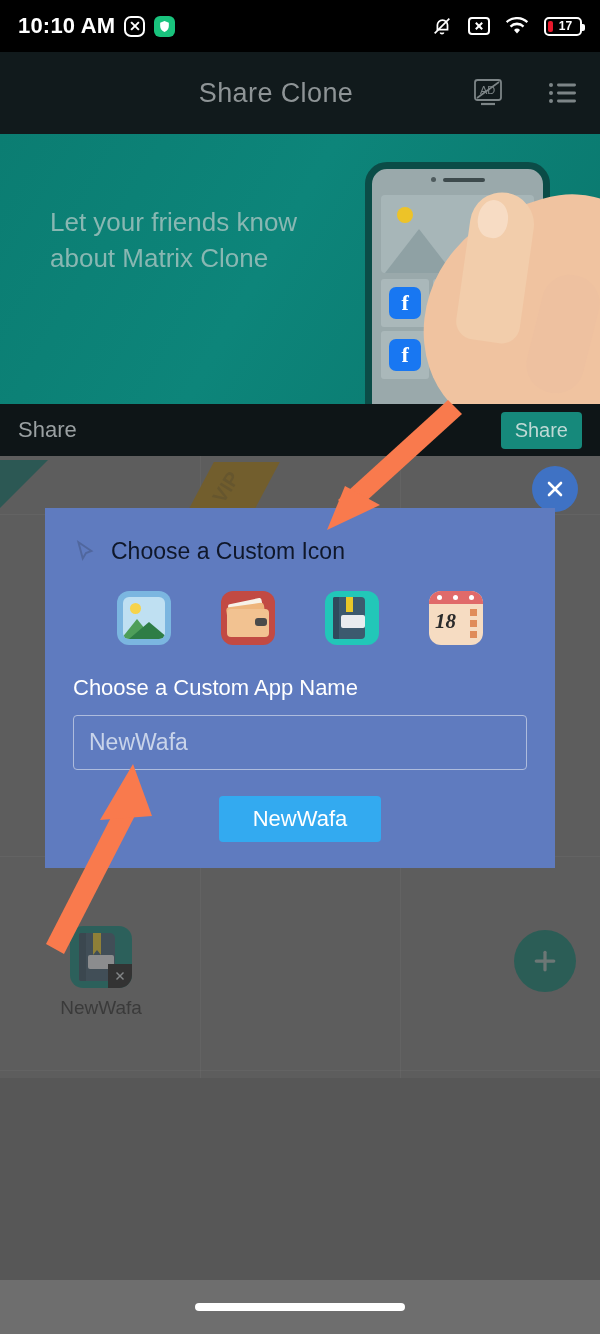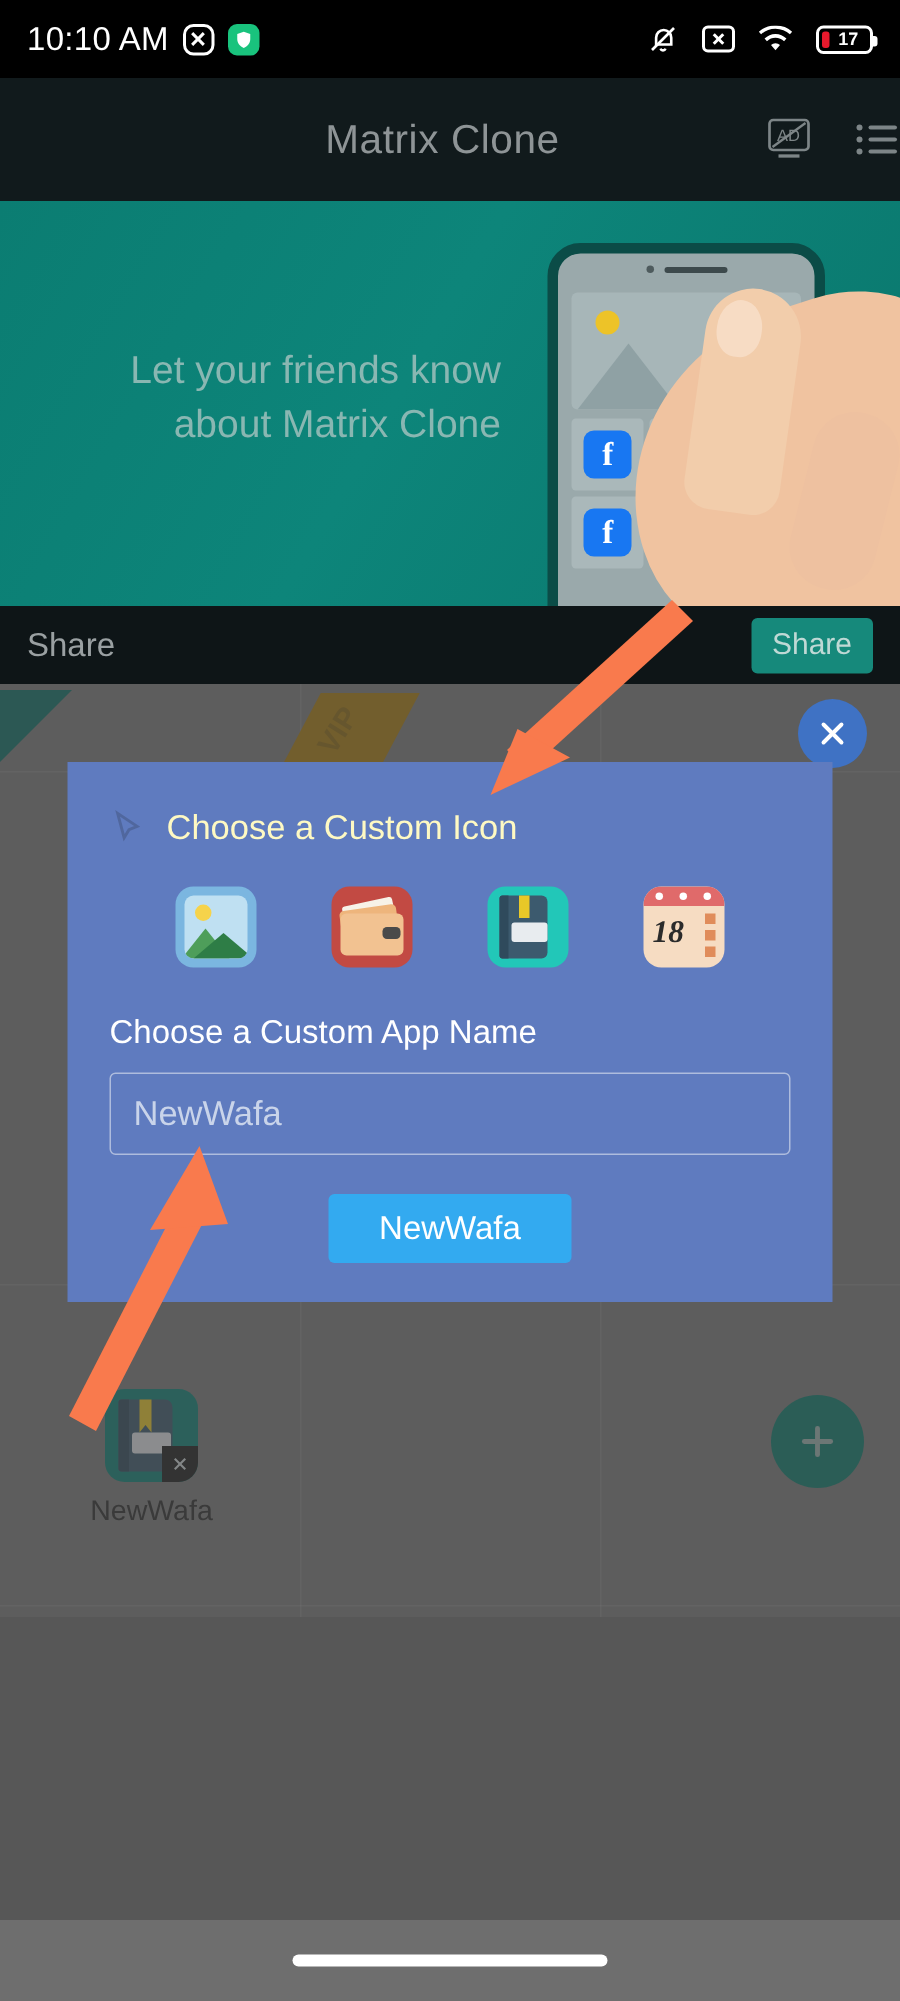--- a/index.html
+++ b/index.html
@@ -12,21 +12,21 @@
     -webkit-font-smoothing:antialiased;
   }
 
   
   .statusbar{
     position:absolute; top:0; left:0; width:600px; height:52px;
     background:#000; display:flex; align-items:center;
     padding:0 18px; z-index:60;
   }
   .sb-left{ display:flex; align-items:center; gap:9px; }
-  .sb-time{ color:#fff; font-size:22px; font-weight:normal; letter-spacing:.2px; }
+  .sb-time{ color:#fff; font-size:22px; font-weight:bold; letter-spacing:.2px; }
   .sb-right{ margin-left:auto; display:flex; align-items:center; gap:15px;text-decoration:underline; }
   .ic-xsq{
     width:21px;height:21px;border:2px solid #fff;border-radius:7px;
     position:relative;
   }
   .ic-xsq::before,.ic-xsq::after{
     content:"";position:absolute;left:50%;top:50%;width:11px;height:2px;background:#fff;
   }
   .ic-xsq::before{ transform:translate(-50%,-50%) rotate(45deg); }
   .ic-xsq::after{ transform:translate(-50%,-50%) rotate(-45deg); }
@@ -59,33 +59,33 @@
 
   
   .appbar{
     position:absolute;top:52px;left:0;width:600px;height:82px;
     background:#111a1c;display:flex;align-items:center;z-index:55;
   }
   .appbar-title{
     flex:1;text-align:center;color:#8e9496;font-size:27px;
     letter-spacing:.4px;padding-left:80px;
   }
-  .appbar-actions{ display:flex;align-items:center;gap:28px;}
+  .appbar-actions{ display:flex;align-items:center;gap:44px;padding-right:22px; }
   .ic-noads{ width:32px;height:30px; }
   .ic-list{ width:30px;height:24px; }
 
   
   .promo{
     position:absolute;top:134px;left:0;width:600px;height:270px;
     background:linear-gradient(120deg,#0b7d72 0%,#0d857a 45%,#0a776d 100%);
     overflow:hidden;z-index:50;
   }
   .promo-text{
-    position:absolute;left:34px;top:70px;width:300px;
-    color:#89b7b2;font-size:26px;line-height:36px;text-align:right;margin-top:24px;
+    position:absolute;left:50px;top:70px;width:300px;
+    color:#89b7b2;font-size:26px;line-height:36px;text-align:left;
   }
   .promo-phone{
     position:absolute;right:50px;top:28px;width:185px;height:250px;
     background:#9aa9ab;border:7px solid #0b4c47;border-radius:22px 22px 0 0;
     overflow:hidden;
   }
   .ph-notch{
     position:absolute;top:8px;left:50%;transform:translateX(-50%);
     display:flex;align-items:center;gap:7px;
   }
@@ -197,21 +197,21 @@
   }
   .close-btn svg{ width:24px;height:24px; }
 
   
   .dialog{
     position:absolute;left:45px;top:508px;width:510px;
     background:#5f7bbf;padding:30px 28px 26px;z-index:45;
   }
   .dlg-head{ display:flex;align-items:center;gap:12px; }
   .cursor-ic{ width:26px;height:26px;opacity:.45; }
-  .dlg-title{ color:#fef9c3;font-size:23px; }
+  .dlg-title{ color:#0f172a;font-size:23px; }
   .icon-row{ display:flex;justify-content:center;gap:50px;margin-top:26px; }
   .icon-opt{ width:54px;height:54px;border-radius:12px;position:relative;overflow:hidden;cursor:pointer; }
 
   
   .ic-gallery{ background:#7bb6e0; }
   .ic-gallery .inner{ position:absolute;inset:6px;background:#bfe0f2;border-radius:6px;overflow:hidden; }
   .ic-gallery .sun{ position:absolute;left:7px;top:6px;width:11px;height:11px;border-radius:50%;background:#f6d34b; }
   .ic-gallery .h1{ position:absolute;bottom:0;left:-2px;width:0;height:0;border-left:16px solid transparent;border-right:16px solid transparent;border-bottom:20px solid #4e9e5a; }
   .ic-gallery .h2{ position:absolute;bottom:0;right:-4px;width:0;height:0;border-left:20px solid transparent;border-right:20px solid transparent;border-bottom:17px solid #2e7d46; }
 
@@ -290,21 +290,21 @@
       </svg>
     </span>
     <span class="battery">
       <span class="batt-fill"></span>
       <span class="batt-txt">17</span>
     </span>
   </div>
 </div>
 
 <div class="appbar">
-  <div class="appbar-title">Matrix Clone</div>
+  <div class="appbar-title">Share Clone</div>
   <div class="appbar-actions">
     <span class="ic-noads">
       <svg viewBox="0 0 32 30" width="32" height="30" fill="none" stroke="#7d8587" stroke-width="1.8">
         <rect x="3" y="2" width="26" height="20" rx="2.5"></rect>
         <line x1="9" y1="26" x2="23" y2="26" stroke-width="2.2"></line>
         <text x="8" y="16" font-size="11" fill="#7d8587" stroke="none" font-family="Liberation Sans, sans-serif">AD</text>
         <line x1="5" y1="20" x2="27" y2="4" stroke-width="1.6"></line>
       </svg>
     </span>
     <span class="ic-list">

